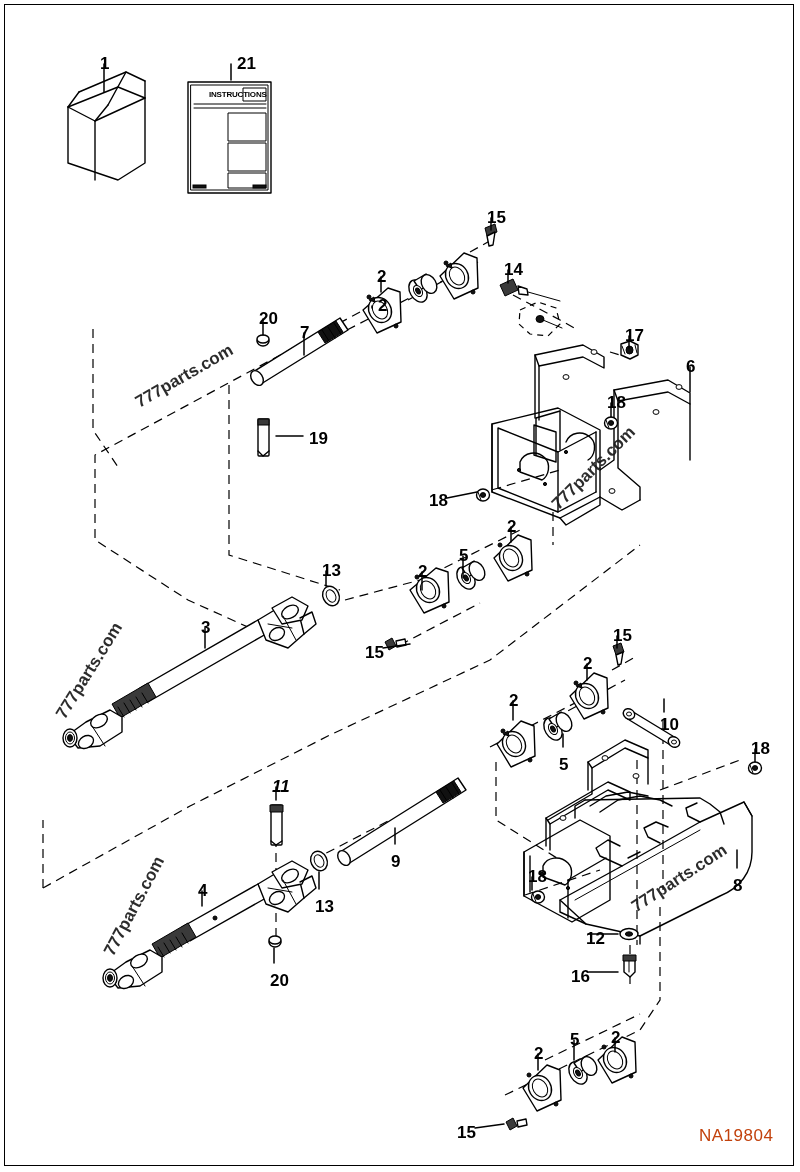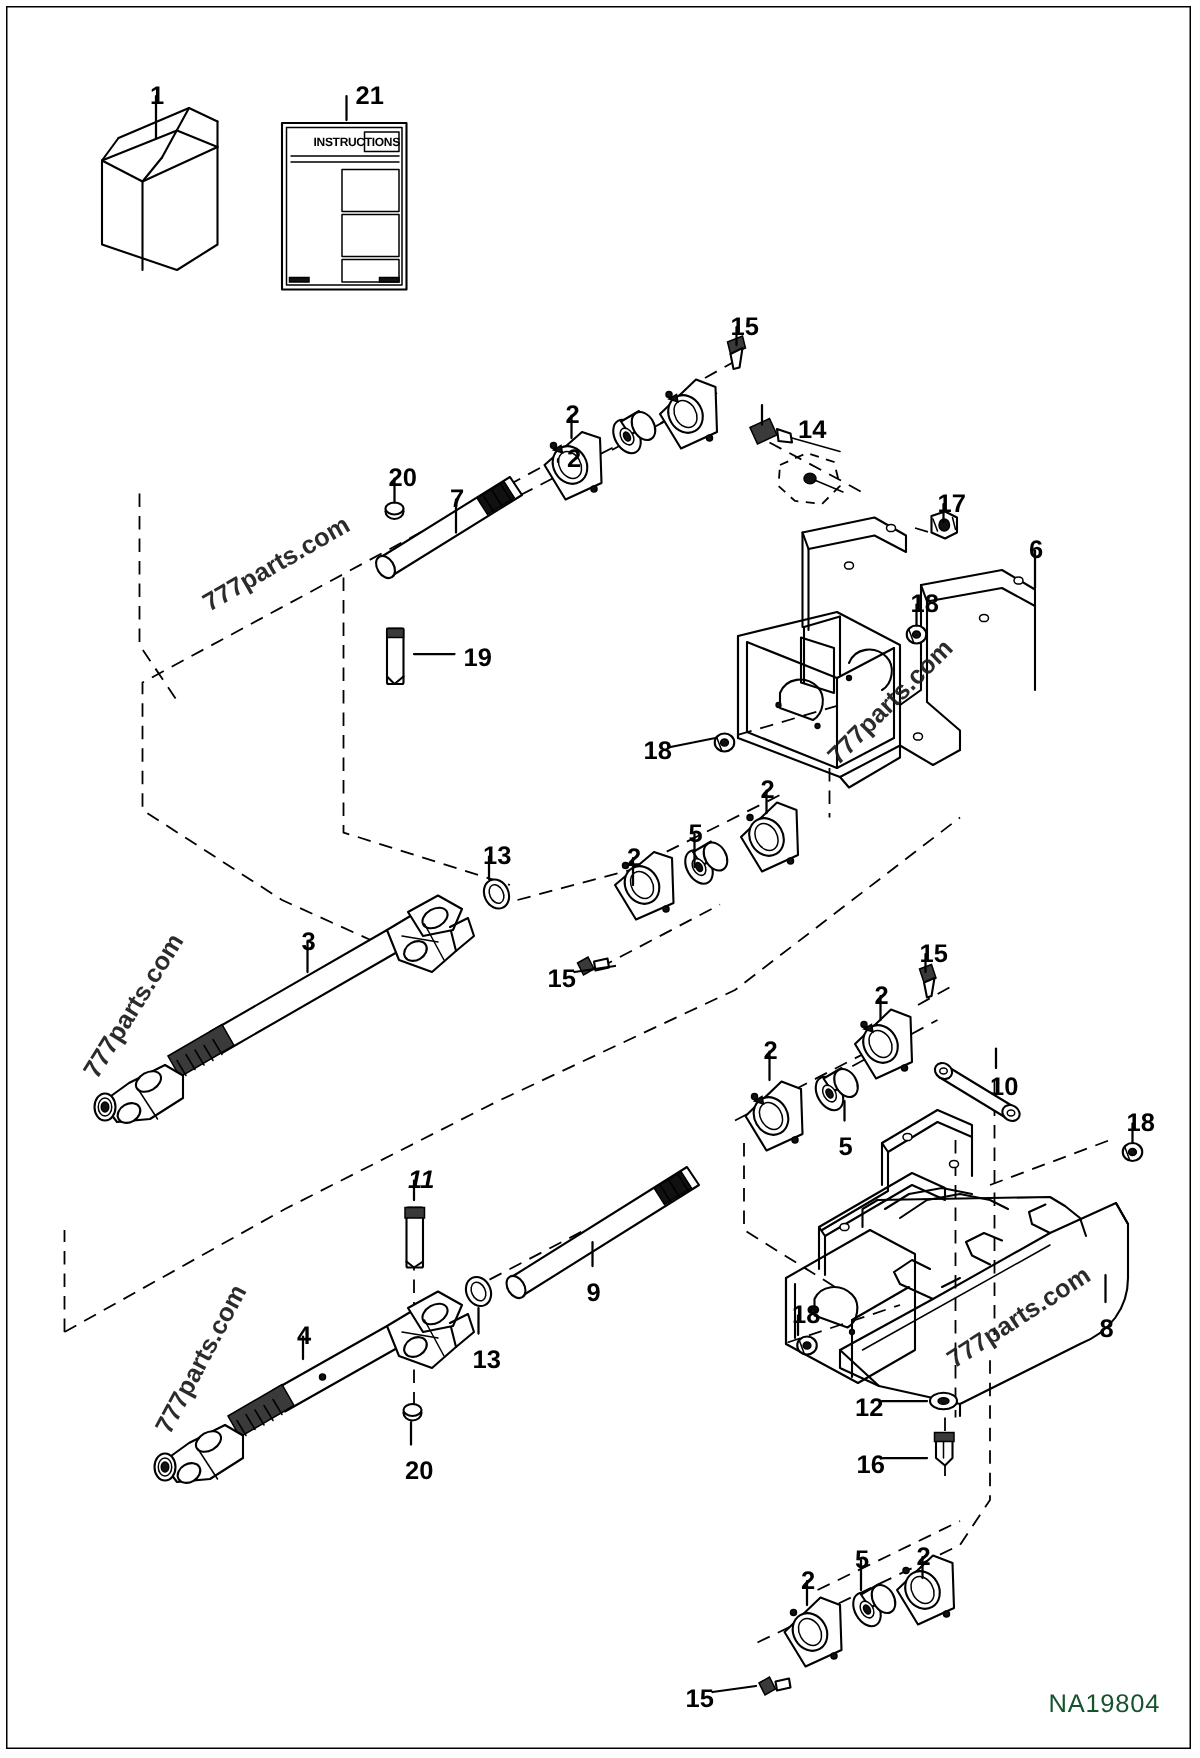--- a/index.html
+++ b/index.html
@@ -29,21 +29,21 @@
     font-size:17px;
     line-height:17px;
     color:#000;
     white-space:nowrap;
     letter-spacing:0px;
   }
   .drawing-no{
     position:absolute;
     font-family:"Liberation Sans", sans-serif;
     font-size:17px;
-    color:#14532d;
+    color:#c2410c;
     letter-spacing:0.5px;
   }
   .wm{
     position:absolute;
     font-family:"Liberation Sans", sans-serif;
     font-weight:bold;
     font-size:17px;
     color:#1a1a1a;
     white-space:nowrap;
     opacity:.92;
@@ -554,21 +554,21 @@
       <div class="wm" style="left: 52px; top: 712px; transform: rotate(-58deg); transform-origin: 0px 0px;">777parts.com</div>
       <div class="wm" style="left: 100px; top: 950px; transform: rotate(-62deg); transform-origin: 0px 0px;">777parts.com</div>
       <div class="wm" style="left: 628px; top: 900px; transform: rotate(-33deg); transform-origin: 0px 0px;">777parts.com</div>
     </div>
 
   <div id="callout-layer">
       <div class="callout" style="left: 100px; top: 55px;">1</div>
       <div class="callout" style="left: 237px; top: 55px;">21</div>
       <div class="callout" style="left: 487px; top: 209px;">15</div>
       <div class="callout" style="left: 377px; top: 268px;">2</div>
-      <div class="callout" style="left: 504px; top: 278px; margin-left: 28px;">14</div>
+      <div class="callout" style="left: 504px; top: 261px;">14</div>
       <div class="callout" style="left: 378px; top: 297px;">2</div>
       <div class="callout" style="left: 625px; top: 327px;">17</div>
       <div class="callout" style="left: 686px; top: 358px;">6</div>
       <div class="callout" style="left: 259px; top: 310px;">20</div>
       <div class="callout" style="left: 300px; top: 324px;">7</div>
       <div class="callout" style="left: 607px; top: 394px;">18</div>
       <div class="callout" style="left: 309px; top: 430px;">19</div>
       <div class="callout" style="left: 429px; top: 492px;">18</div>
       <div class="callout" style="left: 507px; top: 518px;">2</div>
       <div class="callout" style="left: 322px; top: 562px;">13</div>
@@ -581,21 +581,21 @@
       <div class="callout" style="left: 660px; top: 716px; text-align: right;">10</div>
       <div class="callout" style="left: 509px; top: 692px;">2</div>
       <div class="callout" style="left: 751px; top: 740px;">18</div>
       <div class="callout" style="left: 559px; top: 756px;">5</div>
       <div class="callout" style="left: 272px; top: 778px; font-style: italic;">11</div>
       <div class="callout" style="left: 391px; top: 853px;">9</div>
       <div class="callout" style="left: 528px; top: 868px;">18</div>
       <div class="callout" style="left: 733px; top: 877px;">8</div>
       <div class="callout" style="left: 198px; top: 882px;">4</div>
       <div class="callout" style="left: 315px; top: 898px;">13</div>
-      <div class="callout" style="left: 570px; top: 930px; text-align: center;">12</div>
+      <div class="callout" style="left: 586px; top: 930px; text-align: center;">12</div>
       <div class="callout" style="left: 571px; top: 968px;">16</div>
       <div class="callout" style="left: 270px; top: 972px;">20</div>
       <div class="callout" style="left: 611px; top: 1029px;">2</div>
       <div class="callout" style="left: 570px; top: 1031px;">5</div>
       <div class="callout" style="left: 534px; top: 1045px;">2</div>
       <div class="callout" style="left: 457px; top: 1124px;">15</div>
     </div>
 
   <div class="instr-text" style="left:193px; top:90px;">INSTRUCTIONS</div>
 

